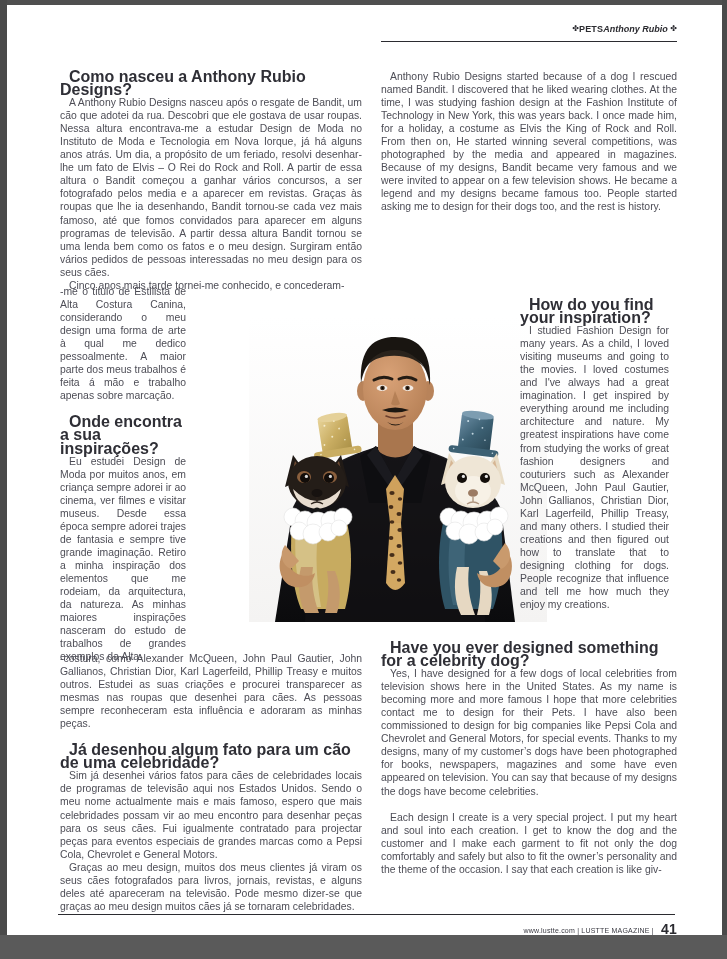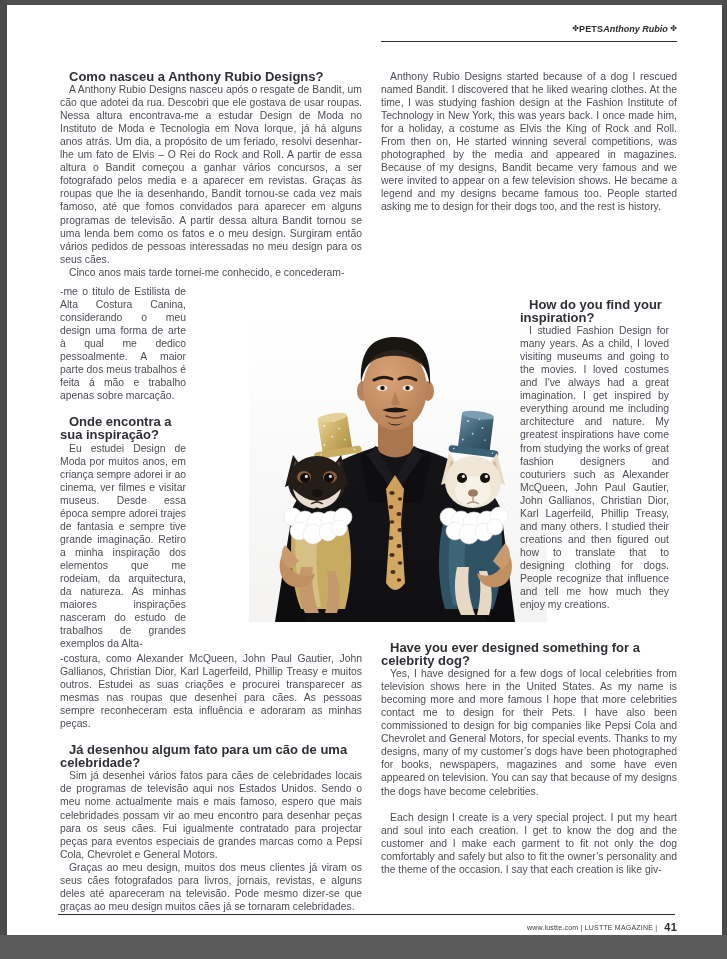--- a/index.html
+++ b/index.html
@@ -46,21 +46,21 @@
     position:absolute;
     font-size:10.4px;
     line-height:13.05px;
     color:#4d4d56;
     text-align:justify;
     -webkit-hyphens:auto;hyphens:auto;
   }
   .txt p{margin:0;text-indent:9px;}
   .txt p.cont{text-indent:0;}
   .txt h2{
-    margin:0;font-size:13px;line-height:13.05px;
+    margin:0;font-size:16px;line-height:13.05px;
     font-weight:bold;color:#2f2f36;text-indent:9px;text-align:left;
   }
   .txt .gap{height:13px;}
 
   #left-block-1 {left:60px; top:70px;  width:302px;}
   #left-block-2 {left:60px; top:285px; width:126px;}
   #left-block-3 {left:60px; top:652px; width:302px;}
 
   #right-block-1{left:381px;top:70px;  width:296px;}
   #right-block-2{left:520px;top:298px; width:149px;}
@@ -72,21 +72,21 @@
     background:#ffffff;
   }
   #photo svg{display:block;}
 
   
   #folio-rule{position:absolute;left:58px;top:914px;width:617px;height:1px;background:#2b2b30;}
   #folio{
     position:absolute;right:50px;top:921px;
     font-size:7px;color:#3a3a42;letter-spacing:.2px;white-space:nowrap;
   }
-  #folio .pg{font-size:11px;font-weight:bold;color:#2b2b30;margin-left:5px;vertical-align:-1px;}
+  #folio .pg{font-size:14px;font-weight:bold;color:#2b2b30;margin-left:5px;vertical-align:-1px;}
 </style>
 </head>
 <body>
 
 <div id="page">
 
   <div class="edge" id="edge-top"></div>
   <div class="edge" id="edge-left"></div>
   <div class="edge" id="edge-right"></div>
 
@@ -289,21 +289,21 @@
 
   <div class="txt" id="left-block-1" lang="pt">
     <h2>Como nasceu a Anthony Rubio Designs?</h2>
     <p>A Anthony Rubio Designs nasceu após o resgate de Bandit, um cão que adotei da rua. Descobri que ele gostava de usar roupas. Nessa altura encontrava-me a estudar Design de Moda no Instituto de Moda e Tecnologia em Nova Iorque, já há alguns anos atrás. Um dia, a propósito de um feriado, resolvi desenhar-lhe um fato de Elvis – O Rei do Rock and Roll. A partir de essa altura o Bandit começou a ganhar vários concursos, a ser fotografado pelos media e a aparecer em revistas. Graças às roupas que lhe ia desenhando, Bandit tornou-se cada vez mais famoso, até que fomos convidados para aparecer em alguns programas de televisão. A partir dessa altura Bandit tornou se uma lenda bem como os fatos e o meu design. Surgiram então vários pedidos de pessoas interessadas no meu design para os seus cães.</p>
     <p>Cinco anos mais tarde tornei-me conhecido, e concederam-</p>
   </div>
 
   <div class="txt" id="left-block-2" lang="pt">
     <p class="cont">-me o titulo de Estilista de Alta Costura Canina, considerando o meu design uma forma de arte à qual me dedico pessoalmente. A maior parte dos meus trabalhos é feita á mão e trabalho apenas sobre marcação.</p>
     <div class="gap"></div>
-    <h2>Onde encontra a sua inspiração?</h2>
+    <h2>Onde encontra a sua inspirações?</h2>
     <p>Eu estudei Design de Moda por muitos anos, em criança sempre adorei ir ao cinema, ver filmes e visitar museus. Desde essa época sempre adorei trajes de fantasia e sempre tive grande imaginação. Retiro a minha inspiração dos elementos que me rodeiam, da arquitectura, da natureza. As minhas maiores inspirações nasceram do estudo de trabalhos de grandes exemplos da Alta-</p>
   </div>
 
   <div class="txt" id="left-block-3" lang="pt">
     <p class="cont">-costura, como Alexander McQueen, John Paul Gautier, John Gallianos, Christian Dior, Karl Lagerfeild, Phillip Treasy e muitos outros. Estudei as suas criações e procurei transparecer as mesmas nas roupas que desenhei para cães. As pessoas sempre reconheceram esta influência e adoraram as minhas peças.</p>
     <div class="gap"></div>
     <h2>Já desenhou algum fato para um cão de uma celebridade?</h2>
     <p>Sim já desenhei vários fatos para cães de celebridades locais de programas de televisão aqui nos Estados Unidos. Sendo o meu nome actualmente mais e mais famoso, espero que mais celebridades possam vir ao meu encontro para desenhar peças para os seus cães. Fui igualmente contratado para projectar peças para eventos especiais de grandes marcas como a Pepsi Cola, Chevrolet e General Motors.</p>
     <p>Graças ao meu design, muitos dos meus clientes já viram os seus cães fotografados para livros, jornais, revistas, e alguns deles até apareceram na televisão. Pode mesmo dizer-se que graças ao meu design muitos cães já se tornaram celebridades.</p>
   </div>

